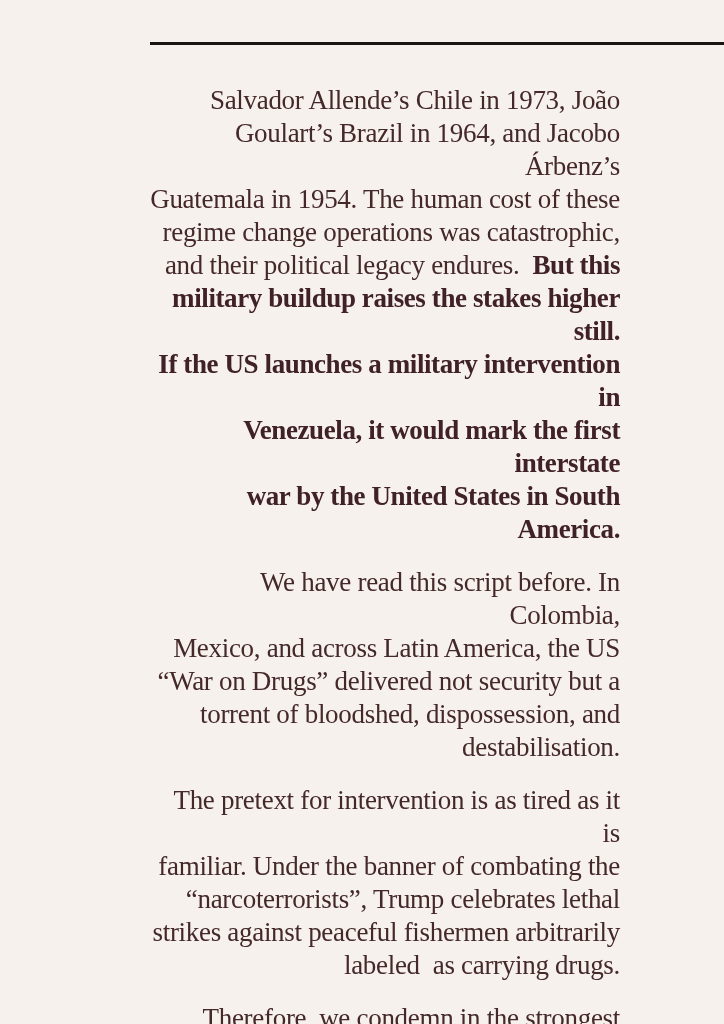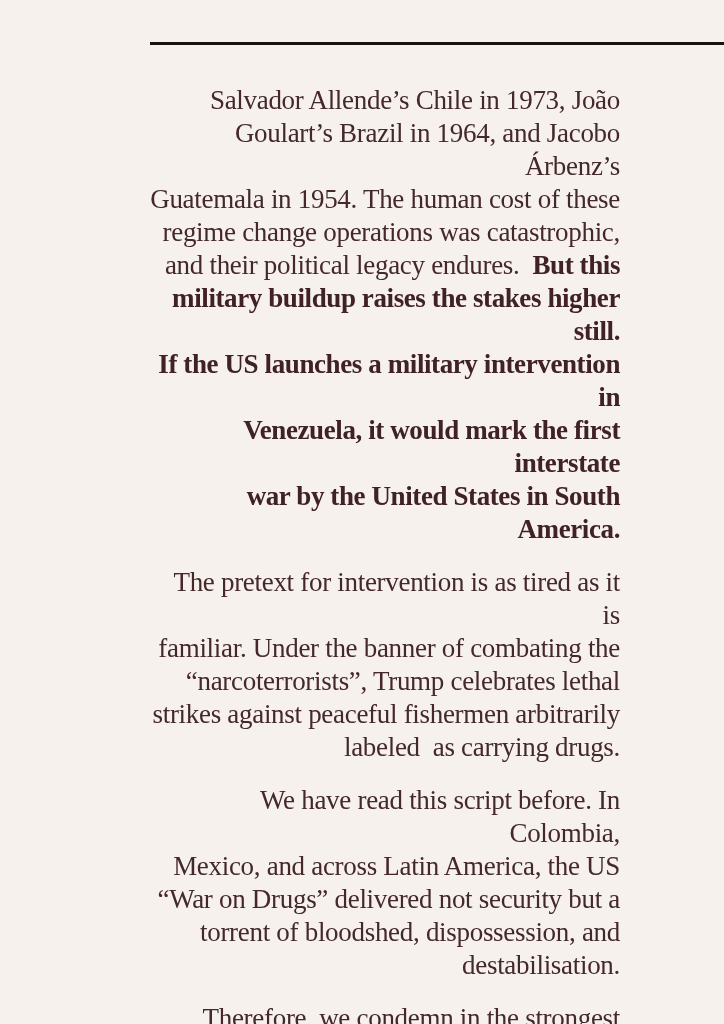--- a/index.html
+++ b/index.html
@@ -54,26 +54,26 @@
 <div class="article" style="color: rgb(68, 40, 42);">
     <p class="para"><span class="">Salvador Allende’s Chile in 1973, João
 Goulart’s Brazil in 1964, and Jacobo Árbenz’s
 Guatemala in 1954. The human cost of these
 regime change operations was catastrophic,
 and their political legacy endures.  </span><span class="b" style="color: rgb(63, 33, 39);">But this
 military buildup raises the stakes higher still.
 If the US launches a military intervention in
 Venezuela, it would mark the first interstate
 war by the United States in South America.</span></p>
+    <p class="para"><span class="">We have read this script before. In Colombia,
+Mexico, and across Latin America, the US
+“War on Drugs” delivered not security but a
+torrent of bloodshed, dispossession, and
+destabilisation.</span></p>
     <p class="para"><span class="">The pretext for intervention is as tired as it is
 familiar. Under the banner of combating the
 “narcoterrorists”, Trump celebrates lethal
 strikes against peaceful fishermen arbitrarily
 labeled  as carrying drugs.</span></p>
-    <p class="para"><span class="">We have read this script before. In Colombia,
-Mexico, and across Latin America, the US
-“War on Drugs” delivered not security but a
-torrent of bloodshed, dispossession, and
-destabilisation.</span></p>
     <p class="para"><span class="">Therefore, we condemn in the strongest
 terms the military escalation against
 Venezuela. We call on </span></p>
   </div>
 
 </body></html>

